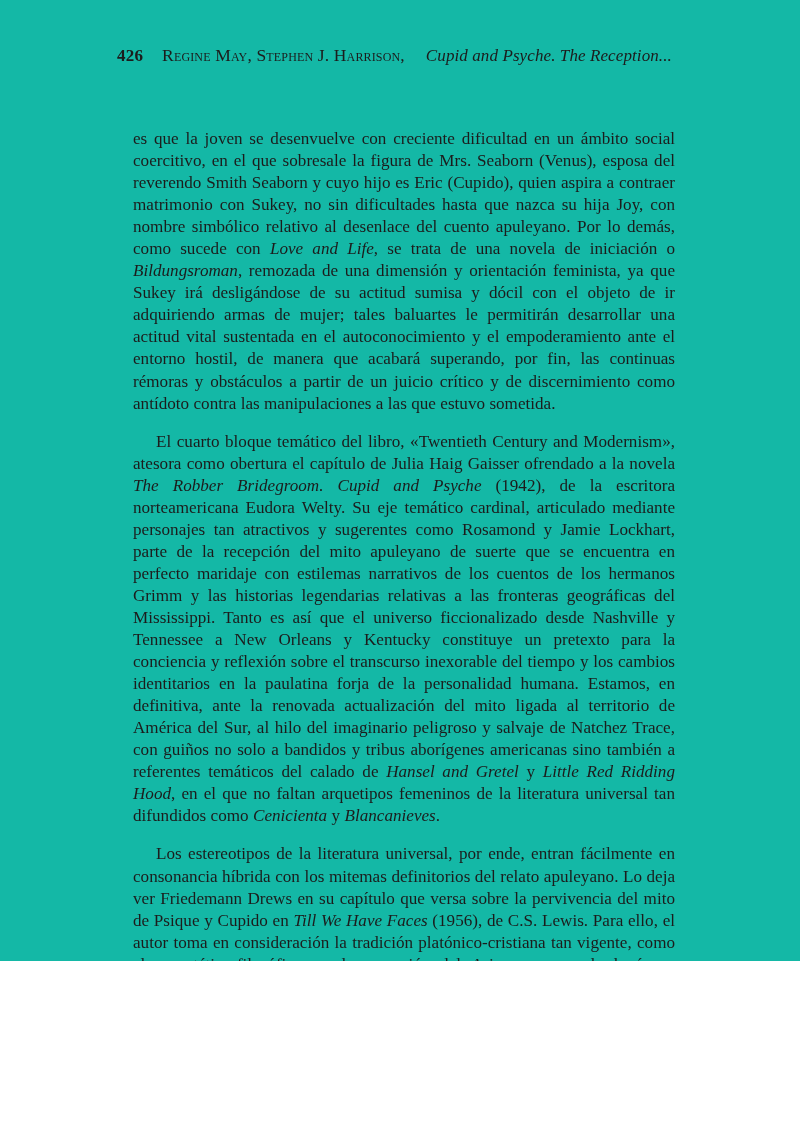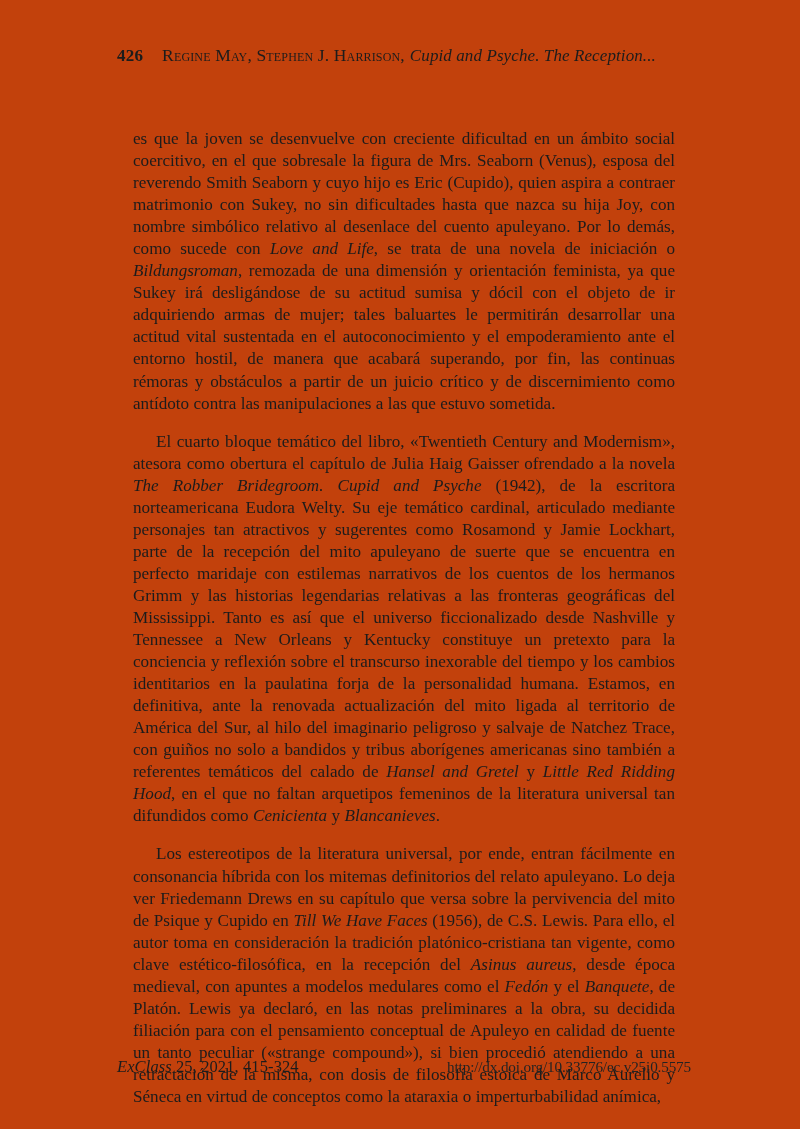--- a/index.html
+++ b/index.html
@@ -3,22 +3,22 @@
 <meta charset="utf-8">
 <style>
   html, body {
     margin: 0;
     padding: 0;
     background: #ffffff;
   }
   .page {
     position: relative;
     width: 800px;
-    height: 1129px;
-    background: #c2410c;
+    height: 961px;
+    background: #14b8a6;
     box-sizing: border-box;
     overflow: hidden;
     font-family: "Liberation Serif", "DejaVu Serif", serif;
     color: #1c1c1c;
   }
 
   
   .running-head {
     position: absolute;
     left: 117px;
@@ -38,21 +38,21 @@
     letter-spacing: 0.2px;
   }
   .head-authors {
     font-variant: small-caps;
     font-size: 17.5px;
     letter-spacing: 0.15px;
   }
   .head-title {
     font-style: italic;
     font-size: 17px;
-    margin-left: 5px;
+    margin-left: 21px;
     letter-spacing: 0.1px;
   }
 
   
   .textblock {
     position: absolute;
     left: 117px;
     top: 112px;
     width: 574px;
   }

